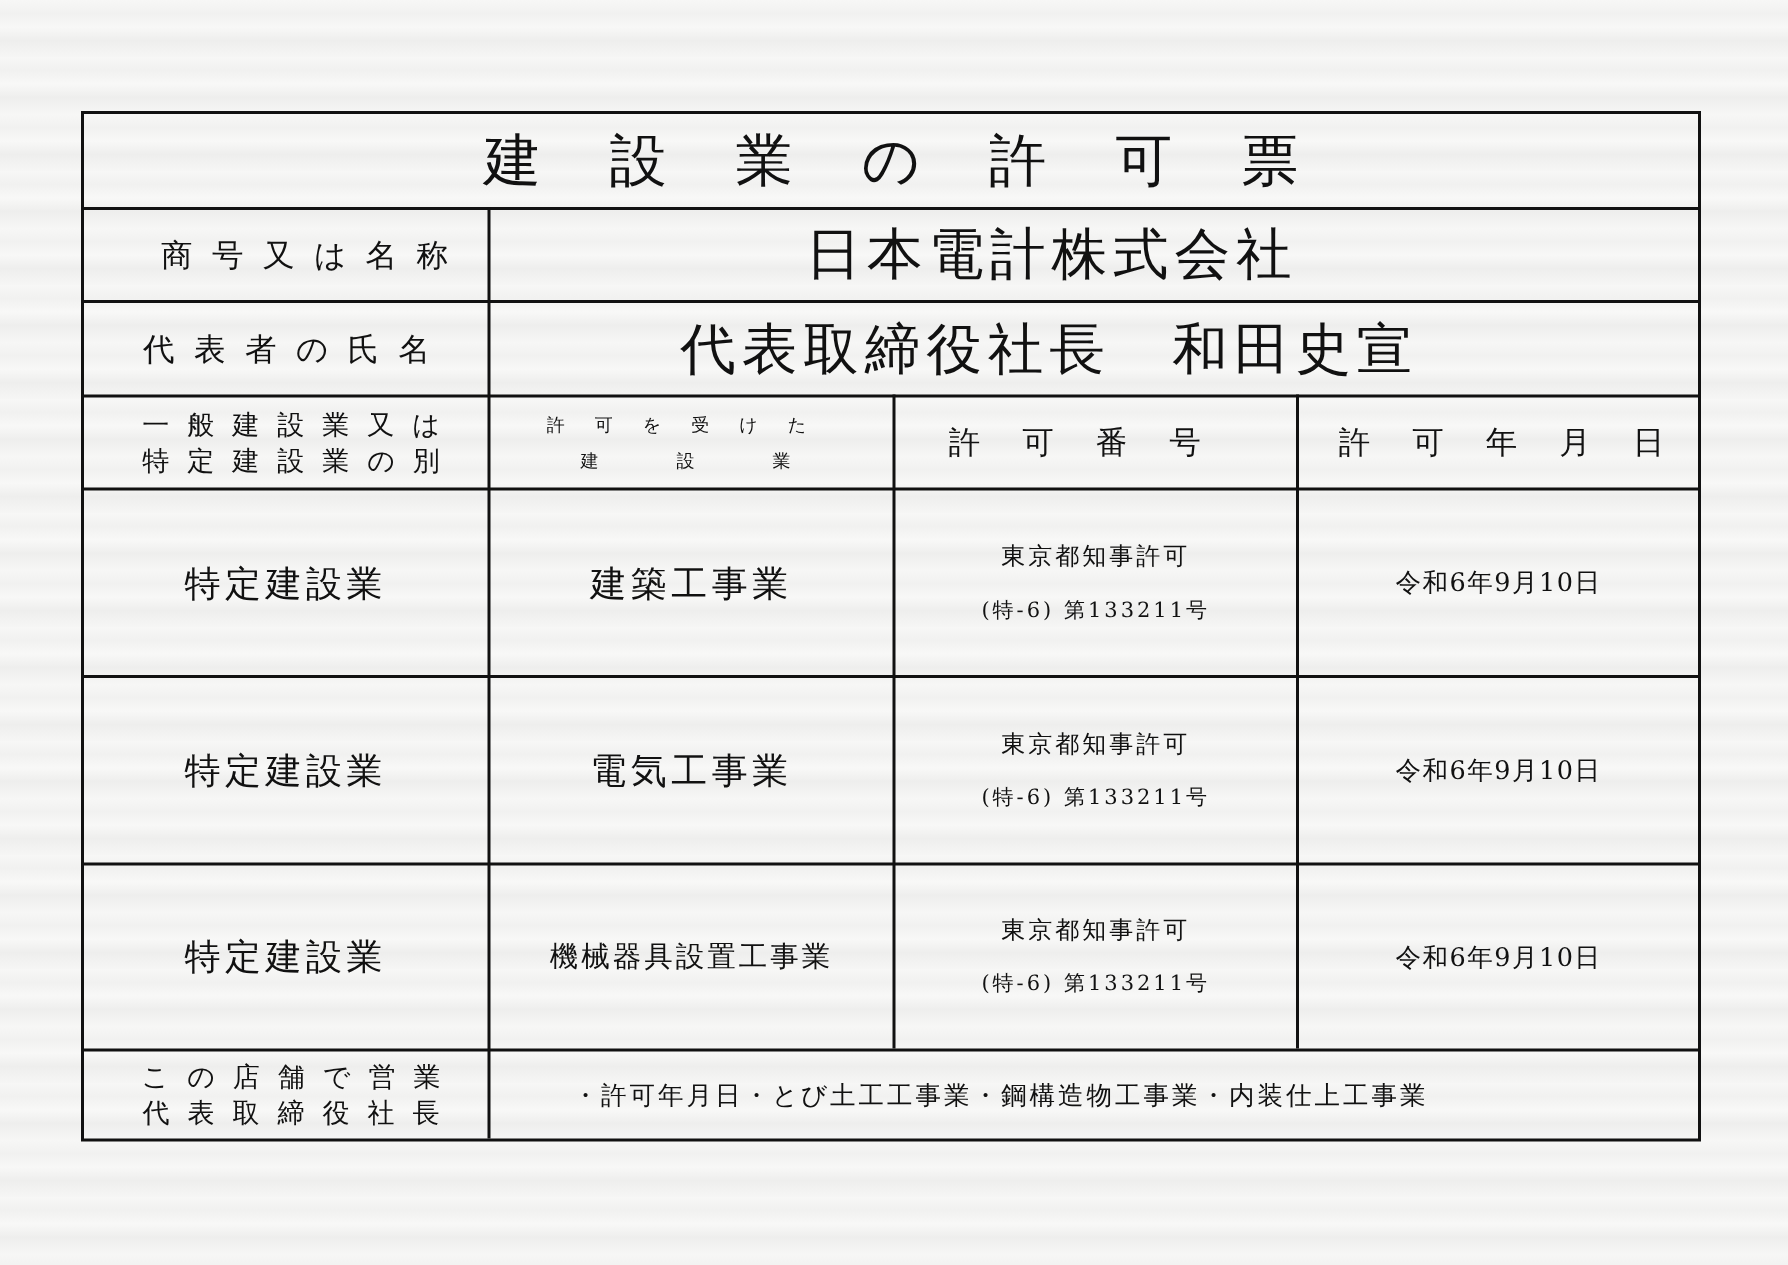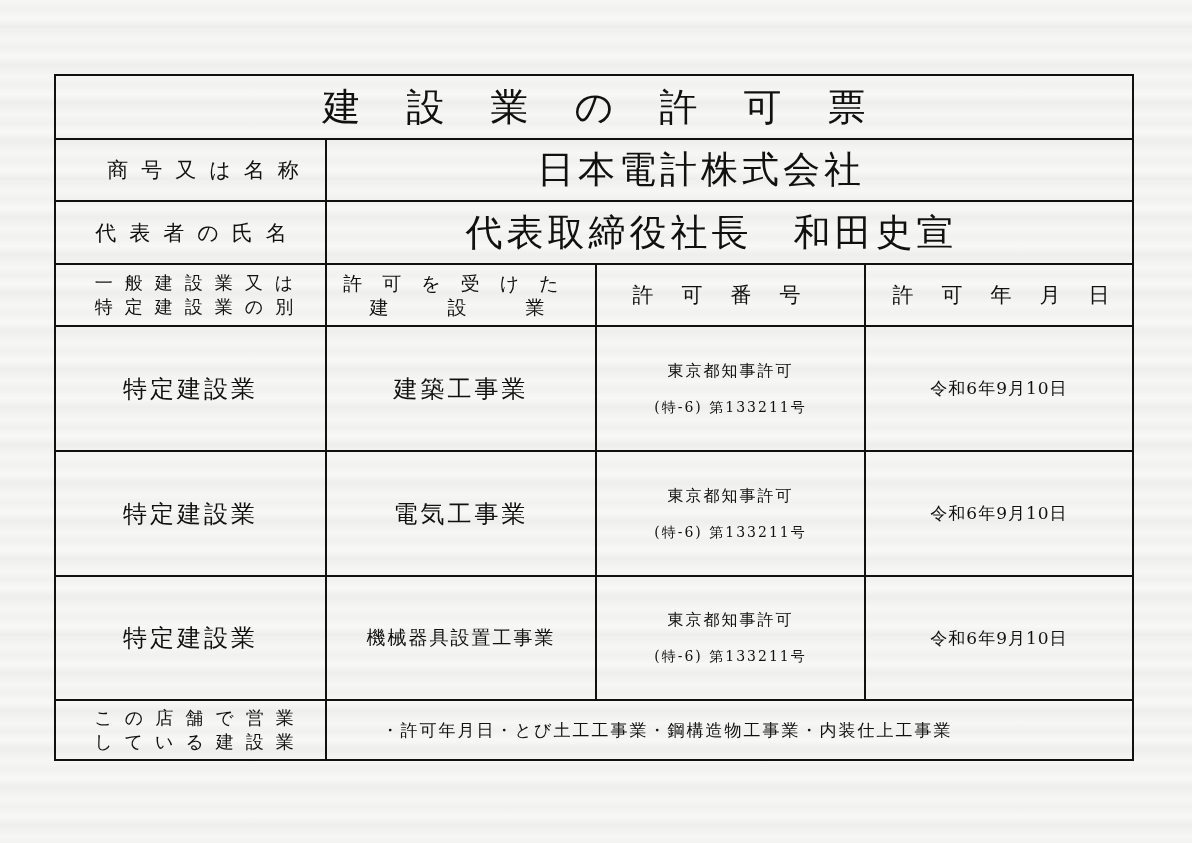--- a/index.html
+++ b/index.html
@@ -7,21 +7,21 @@
     background:#f4f4f3;
     background-image:repeating-linear-gradient(180deg,#f7f7f6 0px,#f1f1f0 9px,#f8f8f7 18px,#eeeeed 27px,#f6f6f5 38px);
     font-family:"DejaVu Serif",serif;color:#111;}
   .board{position:absolute;left:54px;top:74px;width:1080px;height:687px;border:2px solid #111;box-sizing:border-box;}
   .cell{position:absolute;box-sizing:border-box;display:flex;align-items:center;justify-content:center;text-align:center;}
   .hl{position:absolute;height:2px;background:#111;}
   .vl{position:absolute;width:2px;background:#111;}
   .title{font-size:38px;letter-spacing:46px;padding-left:46px;}
   .lbl{font-size:21px;letter-spacing:13px;margin-left:19px;}
   .big{font-size:37px;letter-spacing:4px;}
-  .hdr2{font-size:19px;letter-spacing:20px;line-height:24px;}
+  .hdr2{font-size:12px;letter-spacing:20px;line-height:24px;}
   .hdrnum{font-size:21px;letter-spacing:28px;}
   .cat{font-size:24px;letter-spacing:3px;}
   .permit{flex-direction:column;font-size:16px;line-height:36px;letter-spacing:2px;}
   .permit .num{font-size:14px;}
   .date{font-size:17px;letter-spacing:1px;}
   .other{font-size:17px;letter-spacing:2px;}
 </style>
 </head>
 <body>
 
@@ -38,21 +38,21 @@
   <div class="vl" style="left:269px;top:62px;height:621px;"></div>
   <div class="vl" style="left:539px;top:187px;height:436px;"></div>
   <div class="vl" style="left:808px;top:187px;height:436px;"></div>
 
   <div class="cell title" style="left:0;top:0;width:1076px;height:62px;">建設業の許可票</div>
 
   <div class="cell lbl" style="left:0;top:64px;width:269px;height:60px;">商号又は名称</div>
   <div class="cell big" style="left:271px;top:64px;width:748px;height:60px;">日本電計株式会社</div>
 
   <div class="cell lbl" style="left:0;top:126px;width:245px;height:61px;">代表者の氏名</div>
-  <div class="cell big" style="left:271px;top:126px;width:769px;height:61px;white-space:pre;">代表取締役社長　和田史宣</div>
+  <div class="cell big" style="left:259px;top:126px;width:769px;height:61px;white-space:pre;">代表取締役社長　和田史宣</div>
 
   <div class="cell" style="left:0;top:189px;width:269px;height:60px;flex-direction:column;">
     <span class="lbl" style="font-size:18px;letter-spacing:12px;">一般建設業又は</span>
     <span class="lbl" style="font-size:18px;letter-spacing:12px;">特定建設業の別</span>
   </div>
   <div class="cell hdr2" style="left:271px;top:189px;width:268px;height:60px;flex-direction:column;">
     <span>許可を受けた</span>
     <span style="white-space:pre;margin-left:12px;">建　設　業</span>
   </div>
   <div class="cell hdrnum" style="left:541px;top:189px;width:267px;height:60px;">許可番号</div>
@@ -77,16 +77,16 @@
   <div class="cell cat" style="left:0;top:501px;width:269px;height:122px;">特定建設業</div>
   <div class="cell cat" style="left:271px;top:501px;width:268px;height:122px;font-size:19px;letter-spacing:2px;">機械器具設置工事業</div>
   <div class="cell permit" style="left:541px;top:501px;width:267px;height:122px;">
     <span>東京都知事許可</span>
     <span class="num">(特-6) 第133211号</span>
   </div>
   <div class="cell date" style="left:810px;top:501px;width:266px;height:122px;">令和6年9月10日</div>
 
   <div class="cell" style="left:0;top:625px;width:269px;height:58px;flex-direction:column;">
     <span class="lbl" style="font-size:18px;letter-spacing:12px;">この店舗で営業</span>
-    <span class="lbl" style="font-size:18px;letter-spacing:12px;">している建設業</span>
+    <span class="lbl" style="font-size:18px;letter-spacing:12px;">代表取締役社長</span>
   </div>
   <div class="cell other" style="left:271px;top:625px;width:680px;height:58px;">・許可年月日・とび土工工事業・鋼構造物工事業・内装仕上工事業</div>
 </div>
 
 </body></html>

